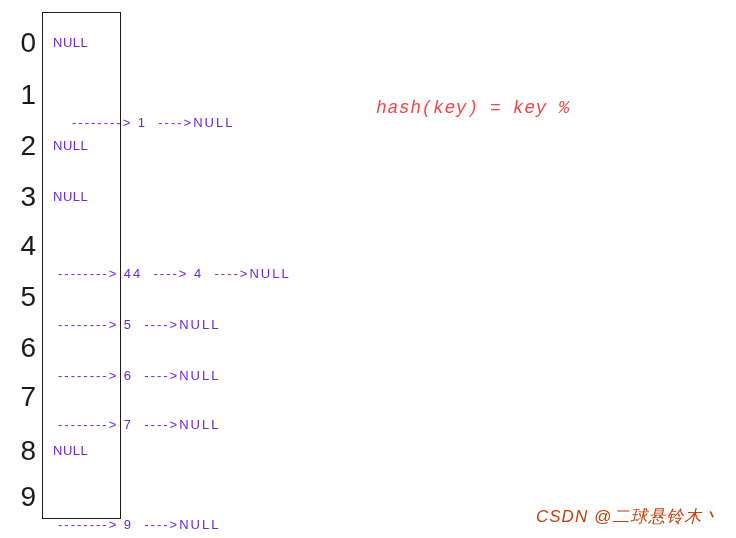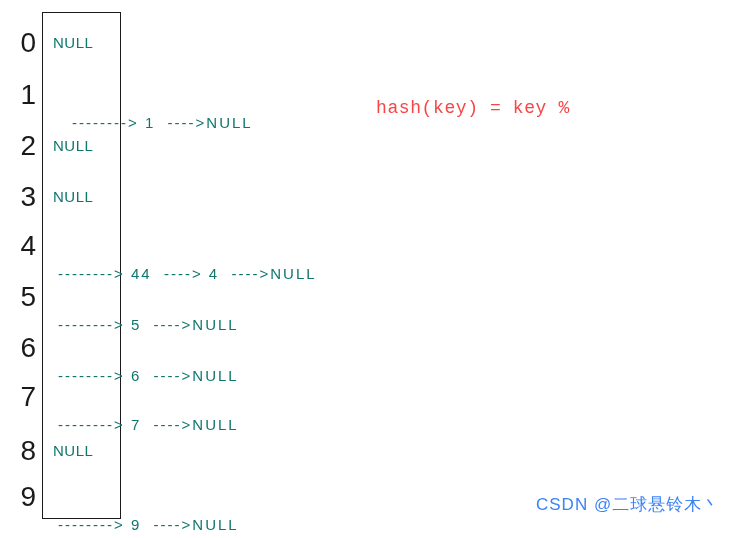--- a/index.html
+++ b/index.html
@@ -39,48 +39,50 @@
     width: 36px;
     text-align: right;
     transform: translateY(-50%);
     font-size: 28px;
     line-height: 30px;
     color: #1a1a1a;
   }
   .cell {
     position: absolute;
     transform: translateY(-50%);
-    font-size: 15px;
+    font-size: 13px;
     line-height: 26px;
     white-space: pre;
-    color: #0f766e;
+    color: #6d28d9;
   }
   .cell.null  { left: 53px; letter-spacing: 0.5px; }
   .cell.chain { left: 58px; letter-spacing: 2px; margin-top: 28px; }
   
   .annotation {
     position: absolute;
     left: 376px;
     top: 36px;
     font-family: "Liberation Mono", monospace;
     font-size: 18px;
     line-height: 29px;
     letter-spacing: 0.6px;
     color: #f74545;
     white-space: pre;
+    font-style: italic;
   }
   
   .watermark {
     position: absolute;
     left: 536px;
-    top: 493px;
+    top: 505px;
     font-size: 17px;
     letter-spacing: 1px;
-    color: #3b82f6;
+    color: #c2410c;
     white-space: pre;
+    font-style: italic;
   }
 </style>
 </head>
 <body>
 
 <div id="stage">
 
   <div class="array-box"></div>
 
   <div class="row" style="top:43px">

